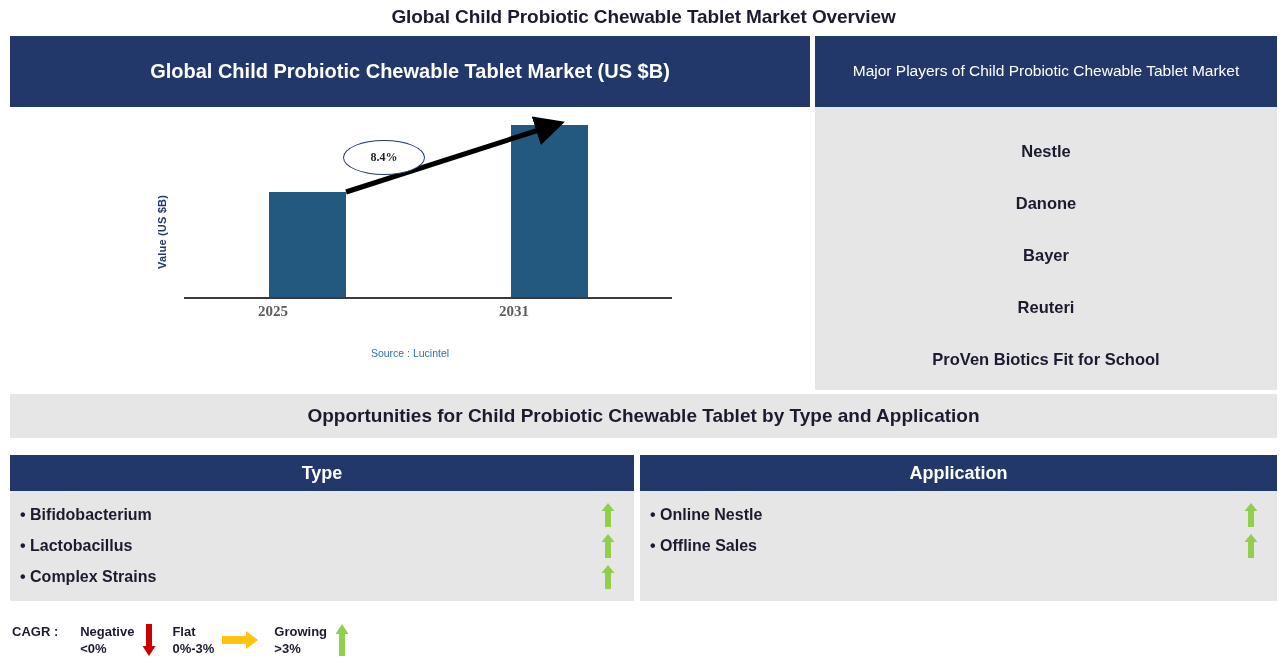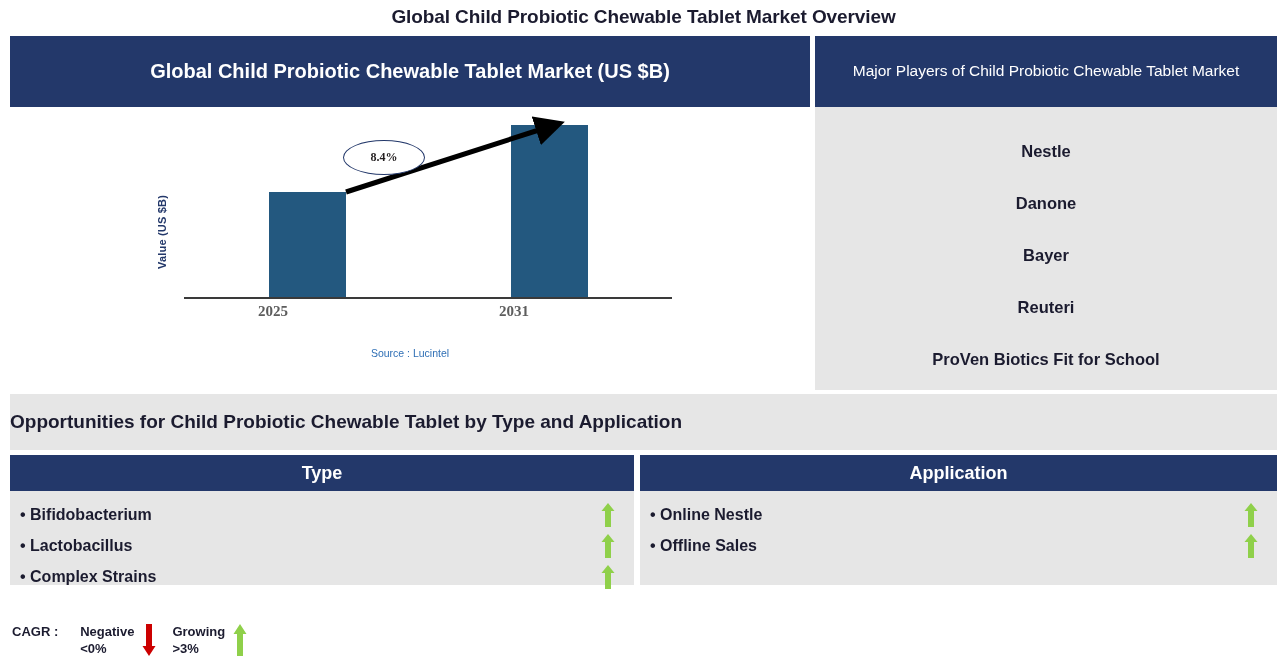--- a/index.html
+++ b/index.html
@@ -189,24 +189,25 @@
     height: 52px;
     line-height: 52px;
   }
 
   
   #opportunities-banner {
     position: absolute;
     left: 10px;
     top: 394px;
     width: 1267px;
-    height: 56px;
+    height: 44px;
     background: #e6e6e6;
     display: flex;
     align-items: center;
+    justify-content: center;
   }
   #opportunities-banner .banner-text {
     font-size: 19px;
     font-weight: bold;
     color: #1b1b2f;
   }
 
   
   .opp-col {
     position: absolute;
@@ -222,21 +223,21 @@
     align-items: center;
     justify-content: center;
   }
   .opp-col-header .col-title {
     color: #ffffff;
     font-size: 18px;
     font-weight: bold;
   }
   .opp-col-body {
     background: #e6e6e6;
-    height: 94px;
+    height: 110px;
     padding: 8px 0 0 0;
     box-sizing: border-box;
   }
   .opp-row {
     display: flex;
     align-items: center;
     height: 31px;
     padding: 0 14px 0 10px;
     box-sizing: border-box;
   }
@@ -428,20 +429,31 @@
       <span>Negative</span>
       <span class="lt-line2">&lt;0%</span>
     </span>
     <span class="legend-icon">
       <svg width="14" height="32" viewBox="0 0 14 32">
           <path d="M7 32 L13.5 22 L10 22 L10 0 L4 0 L4 22 L0.5 22 Z" fill="#cc0000"></path>
         </svg>
     </span>
   </span>
 
+  <span class="legend-entry">
+    <span class="legend-text">
+      <span>Flat</span>
+      <span class="lt-line2">0%-3%</span>
+    </span>
+    <span class="legend-icon">
+      <svg width="36" height="20" viewBox="0 0 36 20">
+          <path d="M0 6 L24 6 L24 1 L36 10 L24 19 L24 14 L0 14 Z" fill="#ffc20e"></path>
+        </svg>
+    </span>
+  </span>
 
   <span class="legend-entry">
     <span class="legend-text">
       <span>Growing</span>
       <span class="lt-line2">&gt;3%</span>
     </span>
     <span class="legend-icon">
       <svg width="14" height="32" viewBox="0 0 14 32">
           <path d="M7 0 L13.5 10 L10 10 L10 32 L4 32 L4 10 L0.5 10 Z" fill="#8fd04a"></path>
         </svg>

